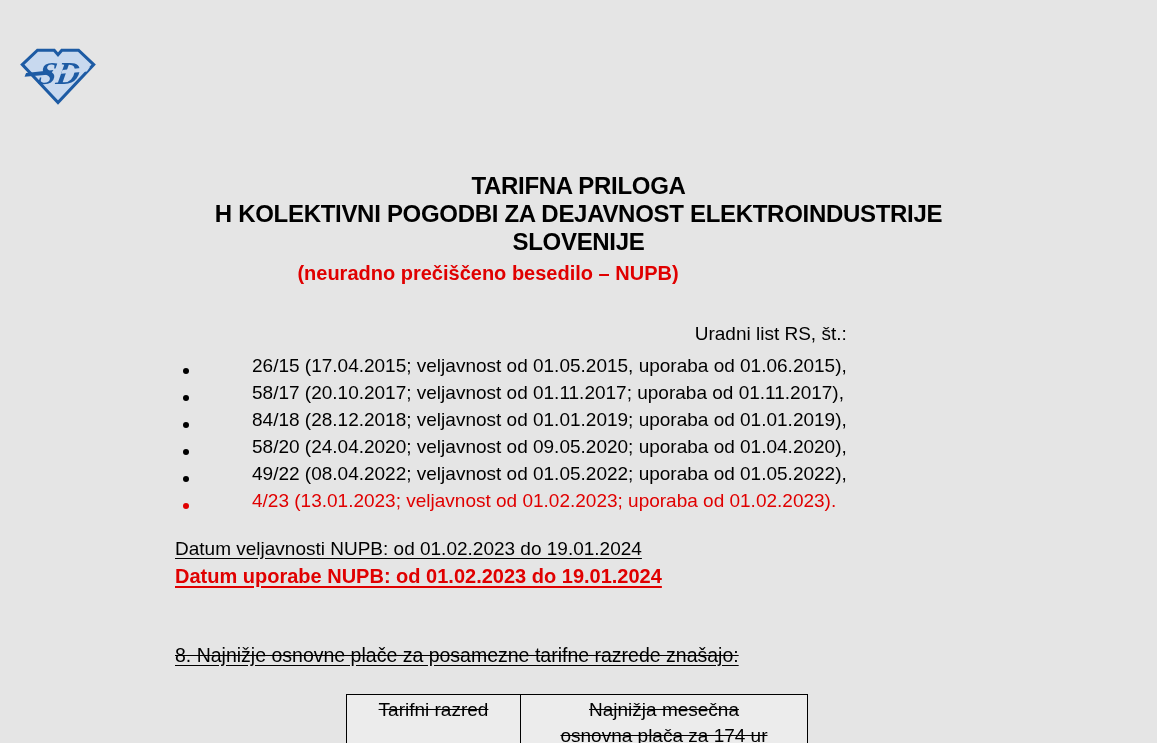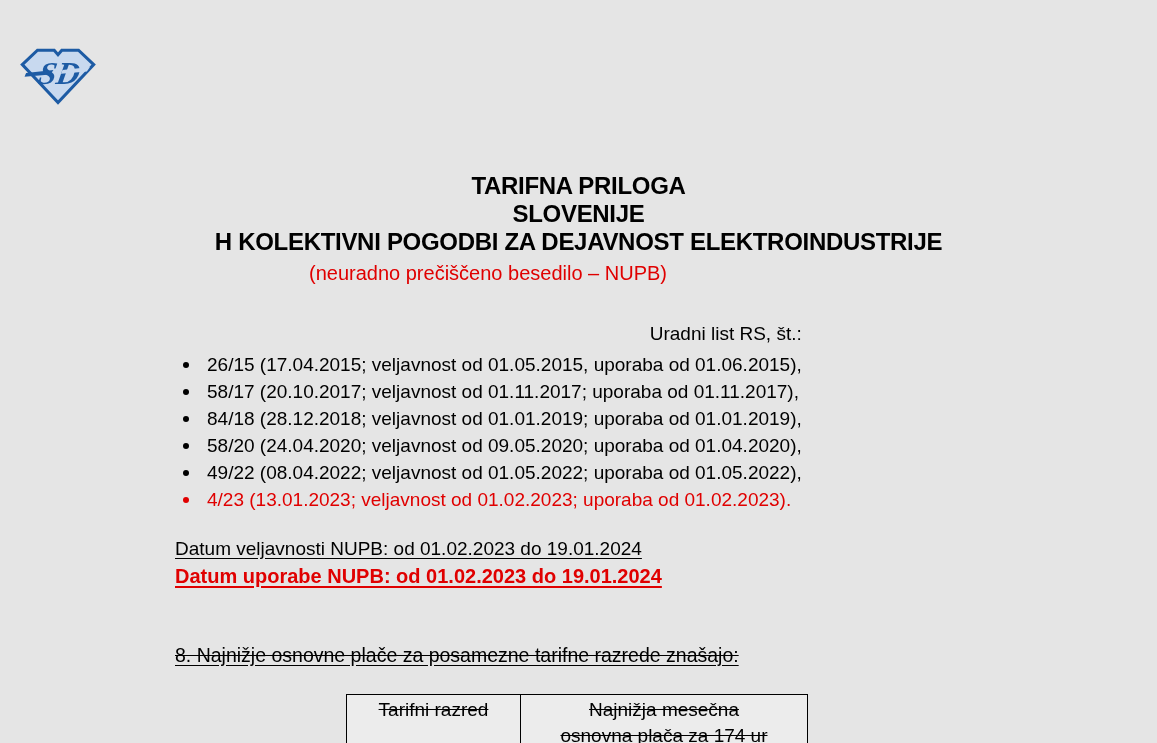--- a/index.html
+++ b/index.html
@@ -18,29 +18,29 @@
   .logo { position: absolute; left: 20px; top: 47px; width: 76px; height: 58px; }
 
   
   .title-block {
     position: absolute; left: 0; top: 172px; width: 1157px;
     text-align: center; font-weight: bold; font-size: 24px; line-height: 28px;
     letter-spacing: -0.3px;
   }
   .subtitle {
     position: absolute; left: 0; top: 262px; width: 976px;
-    text-align: center; font-weight: normal; font-size: 20px;
+    text-align: center; font-weight: bold; font-size: 20px;
     color: #e00000;
   }
 
   
   .gazette { position: absolute; left: 175px; top: 324px; font-size: 19px; }
   .gazette-intro { line-height: 20px; text-align: right; }
   .gazette-list { list-style: none; margin-top: 8px; }
-  .gazette-item { display: flex; align-items: flex-start; height: 27px; line-height: 26px; }
+  .gazette-item { display: flex; align-items: center; height: 27px; line-height: 26px; gap: 45px; }
   .bullet-dot {
     flex: 0 0 auto; width: 6px; height: 6px; border-radius: 50%;
     background: #000; margin: 10px 0 0 8px;
   }
   .gazette-item .item-text { margin-left: 18px; white-space: nowrap; }
   .gazette-item.red .item-text { color: #e00000; }
   .gazette-item.red .bullet-dot { background: #e00000; }
 
   
   .valid-line {
@@ -88,22 +88,22 @@
       <g transform="skewX(-10)">
         <text x="58" y="48" text-anchor="middle" font-family="Liberation Serif, DejaVu Serif, serif" font-size="42" font-weight="bold" font-style="italic" fill="#1d5ba4">SD</text>
       </g>
       <path d="M 8,34 L 44,30 L 40,36 L 6,39 Z" fill="#1d5ba4"></path>
       <path d="M 56,30 L 92,26 L 88,32 L 54,35 Z" fill="#c8d9ef"></path>
     </svg>
   </div>
 
   <div class="title-block">
     <div>TARIFNA PRILOGA</div>
+    <div>H KOLEKTIVNI POGODBI ZA DEJAVNOST ELEKTROINDUSTRIJE</div>
     <div>SLOVENIJE</div>
-    <div>H KOLEKTIVNI POGODBI ZA DEJAVNOST ELEKTROINDUSTRIJE</div>
   </div>
   <div class="subtitle">(neuradno prečiščeno besedilo – NUPB)</div>
 
   <div class="gazette">
     <div class="gazette-intro">Uradni list RS, št.:</div>
     <ul class="gazette-list">
       <li class="gazette-item">
         <span class="bullet-dot"></span>
         <span class="item-text">26/15 (17.04.2015; veljavnost od 01.05.2015, uporaba od 01.06.2015),</span>
       </li>

